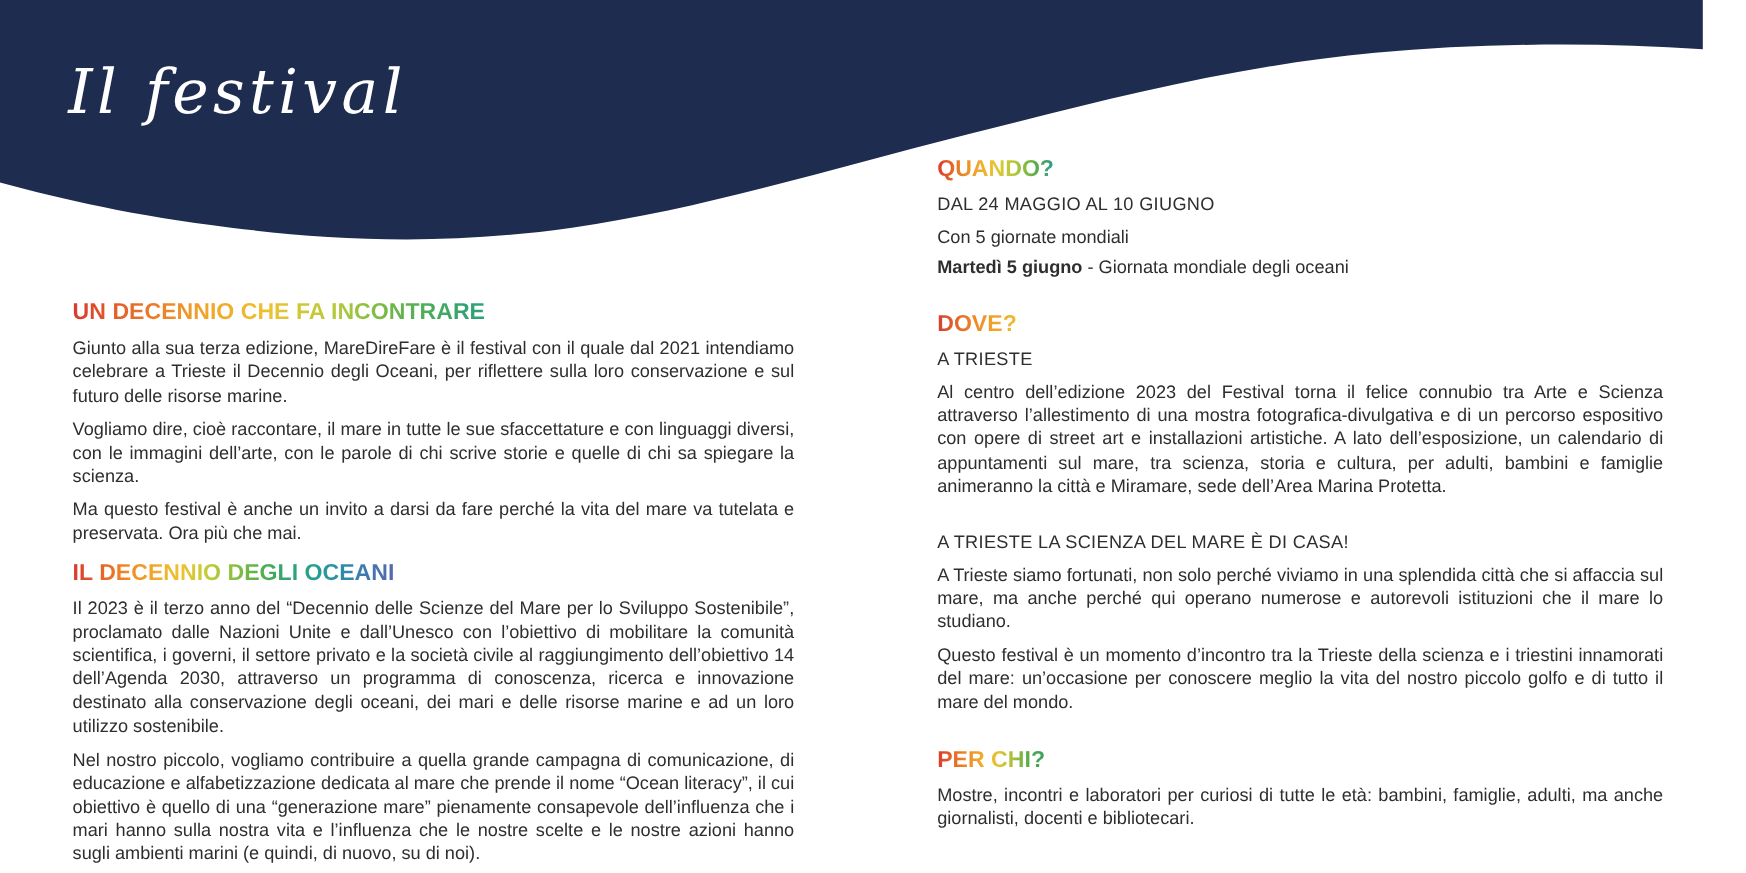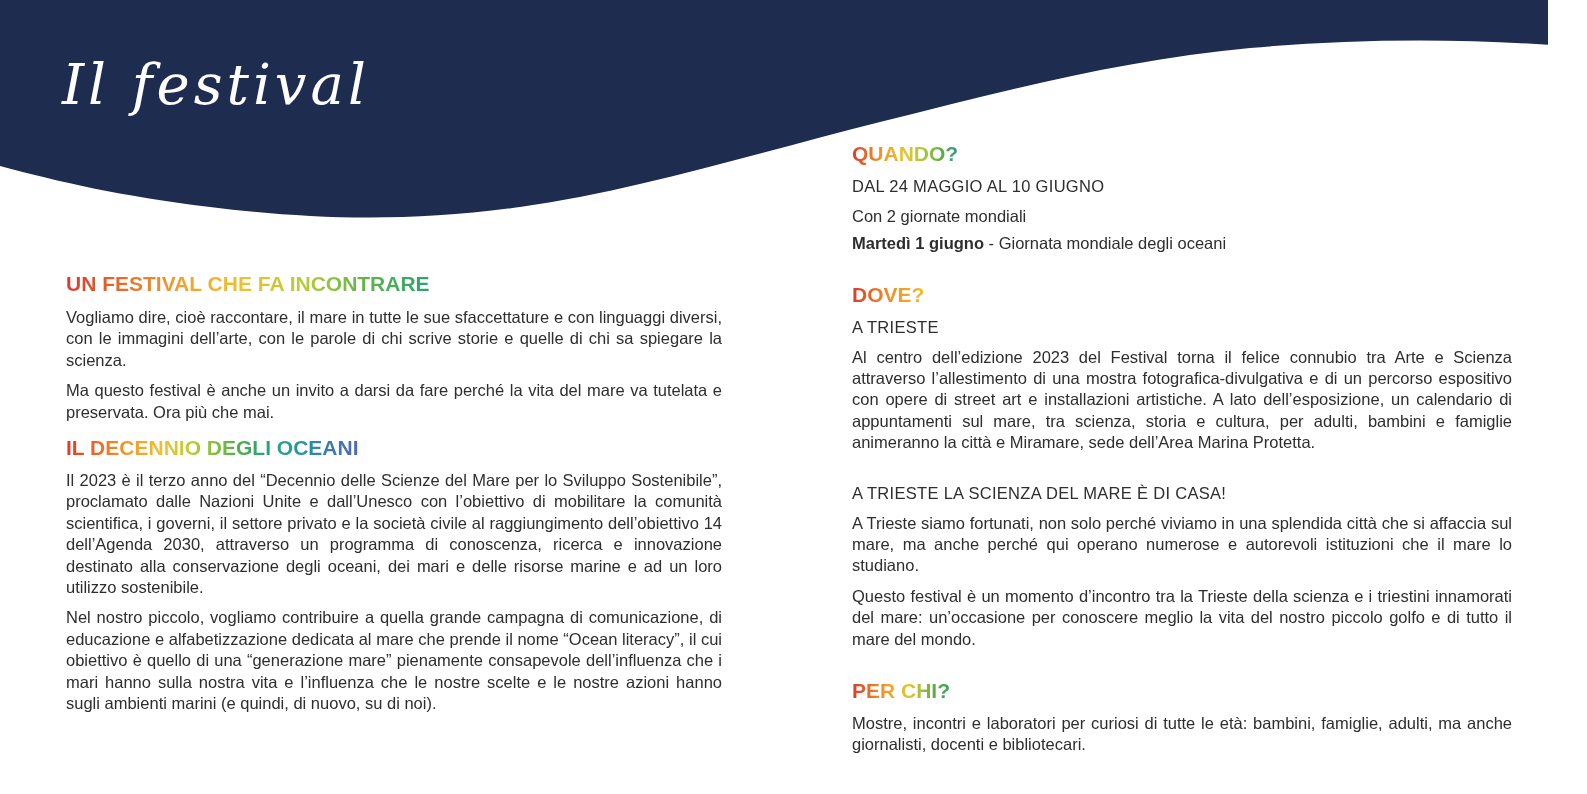--- a/index.html
+++ b/index.html
@@ -87,44 +87,45 @@
 <div class="page">
 
   <svg class="wave" viewBox="0 0 1587 240" preserveAspectRatio="none" aria-hidden="true">
     <path d="M0,0 H1587 V48 C1480,38 1360,38 1250,48 C1120,60 1000,92 880,122 C760,152 640,190 520,207 C400,224 300,218 210,207 C120,196 60,182 0,166 Z" fill="#1e2c50"></path>
   </svg>
 
   <div class="script-title">Il festival</div>
 
   <div class="col-left">
     <div class="h1-block">
-      <span class="rainbow" style="background-image: linear-gradient(90deg, rgb(217, 58, 45), rgb(232, 112, 42), rgb(241, 163, 42), rgb(236, 194, 49), rgb(181, 203, 58), rgb(98, 180, 74), rgb(47, 163, 113), rgb(36, 160, 146), rgb(47, 135, 172), rgb(74, 114, 176), rgb(103, 99, 171), rgb(157, 98, 164));">UN FESTIVAL CHE FA INCONTRARE</span>
+      <span class="rainbow" style="background-image: linear-gradient(90deg, rgb(217, 58, 45), rgb(232, 112, 42), rgb(241, 163, 42), rgb(236, 194, 49), rgb(181, 203, 58), rgb(98, 180, 74), rgb(47, 163, 113), rgb(36, 160, 146), rgb(47, 135, 172), rgb(74, 114, 176), rgb(103, 99, 171), rgb(157, 98, 164));">UN DECENNIO CHE FA INCONTRARE</span>
     </div>
+    <p>Giunto alla sua terza edizione, MareDireFare è il festival con il quale dal 2021 intendiamo celebrare a Trieste il Decennio degli Oceani, per riflettere sulla loro conservazione e sul futuro delle risorse marine.</p>
     <p>Vogliamo dire, cioè raccontare, il mare in tutte le sue sfaccettature e con linguaggi diversi, con le immagini dell’arte, con le parole di chi scrive storie e quelle di chi sa spiegare la scienza.</p>
     <p>Ma questo festival è anche un invito a darsi da fare perché la vita del mare va tutelata e preservata. Ora più che mai.</p>
 
     <div class="h2-block">
       <span class="rainbow" style="background-image: linear-gradient(90deg, rgb(217, 58, 45), rgb(230, 96, 40), rgb(239, 135, 37), rgb(242, 166, 42), rgb(237, 194, 49), rgb(195, 204, 55), rgb(140, 192, 65), rgb(85, 175, 76), rgb(49, 164, 111), rgb(38, 160, 145), rgb(43, 141, 167), rgb(63, 120, 177), rgb(85, 105, 174));">IL DECENNIO DEGLI OCEANI</span>
     </div>
     <p>Il 2023 è il terzo anno del “Decennio delle Scienze del Mare per lo Sviluppo Sostenibile”, proclamato dalle Nazioni Unite e dall’Unesco con l’obiettivo di mobilitare la comunità scientifica, i governi, il settore privato e la società civile al raggiungimento dell’obiettivo 14 dell’Agenda 2030, attraverso un programma di conoscenza, ricerca e innovazione destinato alla conservazione degli oceani, dei mari e delle risorse marine e ad un loro utilizzo sostenibile.</p>
     <p>Nel nostro piccolo, vogliamo contribuire a quella grande campagna di comunicazione, di educazione e alfabetizzazione dedicata al mare che prende il nome “Ocean literacy”, il cui obiettivo è quello di una “generazione mare” pienamente consapevole dell’influenza che i mari hanno sulla nostra vita e l’influenza che le nostre scelte e le nostre azioni hanno sugli ambienti marini (e quindi, di nuovo, su di noi).</p>
   </div>
 
   <div class="col-right">
 
     <section>
       <div class="h3-block">
         <span class="rainbow" style="background-image: linear-gradient(90deg, rgb(217, 58, 45), rgb(234, 117, 38), rgb(240, 164, 42), rgb(232, 196, 49), rgb(178, 201, 59), rgb(95, 174, 70), rgb(45, 154, 138));">QUANDO?</span>
       </div>
       <div class="caps-line">DAL 24 MAGGIO AL 10 GIUGNO</div>
       <div class="info-line">
-        <span class="lead"></span><span>Con 2 giornate mondiali</span>
+        <span class="lead"></span><span>Con 5 giornate mondiali</span>
       </div>
       <div class="info-line">
-        <span class="lead">Martedì 1 giugno</span><span> - Giornata mondiale degli oceani</span>
+        <span class="lead">Martedì 5 giugno</span><span> - Giornata mondiale degli oceani</span>
       </div>
     </section>
 
     <section>
       <div class="h3-block">
         <span class="rainbow" style="background-image: linear-gradient(90deg, rgb(212, 61, 48), rgb(226, 102, 42), rgb(238, 141, 38), rgb(240, 166, 41), rgb(238, 188, 46));">DOVE?</span>
       </div>
       <div class="caps-line">A TRIESTE</div>
       <p>Al centro dell’edizione 2023 del Festival torna il felice connubio tra Arte e Scienza attraverso l’allestimento di una mostra fotografica-divulgativa e di un percorso espositivo con opere di street art e installazioni artistiche. A lato dell’esposizione, un calendario di appuntamenti sul mare, tra scienza, storia e cultura, per adulti, bambini e famiglie animeranno la città e Miramare, sede dell’Area Marina Protetta.</p>
     </section>

